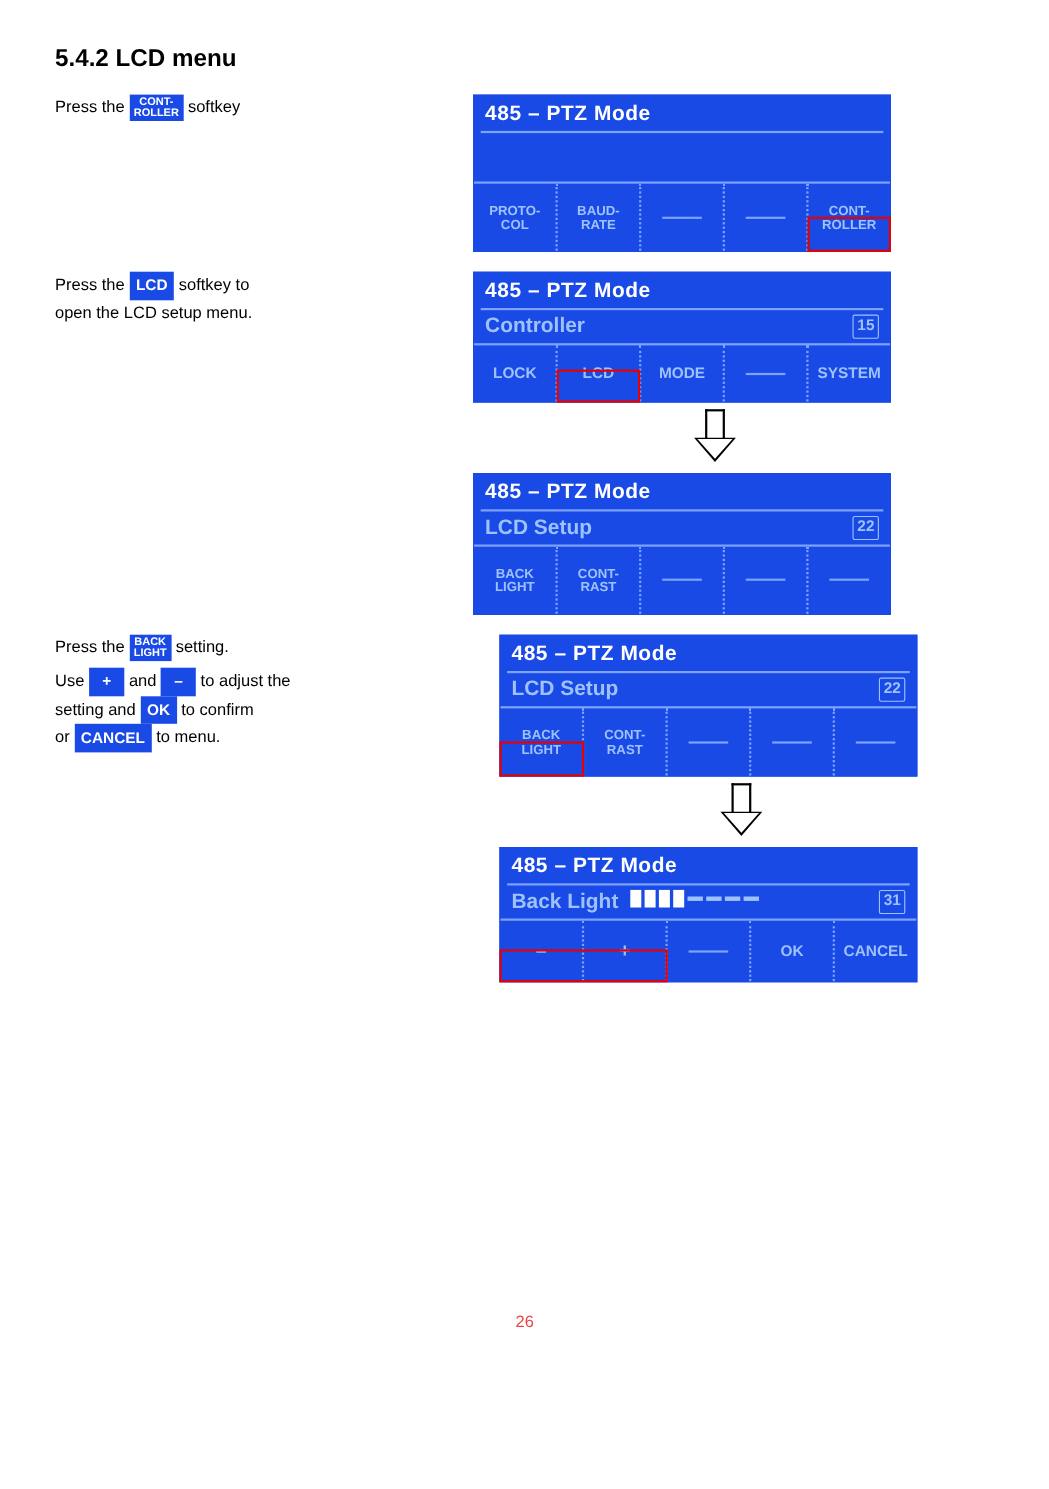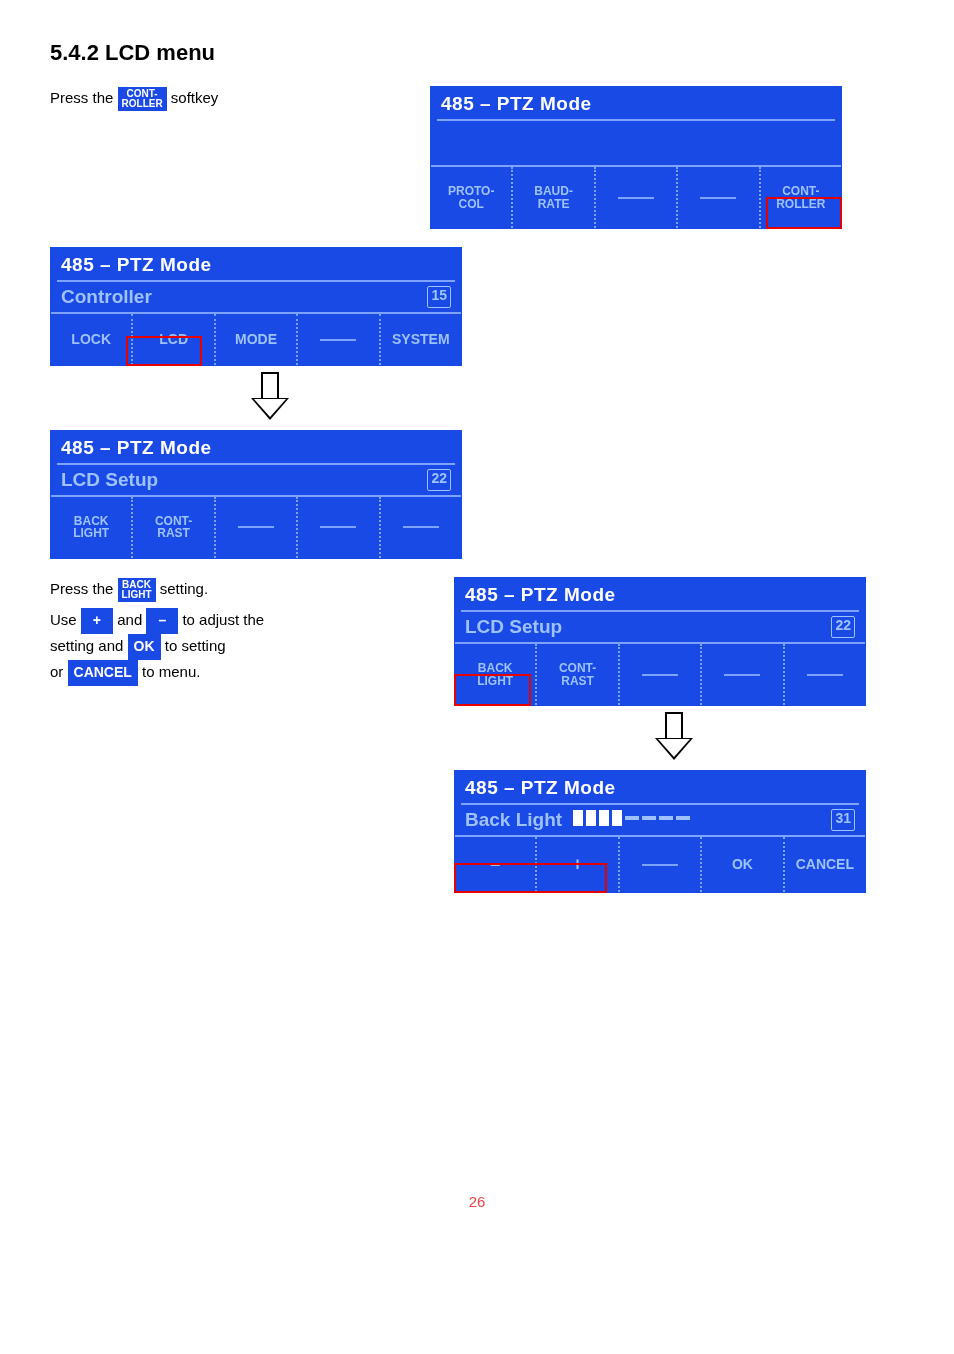--- a/index.html
+++ b/index.html
@@ -41,21 +41,21 @@
     text-align: center;
   }
   .blue-label.small2 {
     font-size: 10px;
     line-height: 10px;
     padding: 2px 4px;
   }
   .lcd-panel {
     background: #1a4ae6;
     color: #fff;
-    width: 412px;
+    width: 380px;
     border: 1px solid #1a4ae6;
     font-family: Arial, sans-serif;
   }
   .lcd-title {
     padding: 6px 10px 4px 10px;
     font-size: 19px;
     font-weight: bold;
     letter-spacing: 0.5px;
   }
   .lcd-sep {
@@ -192,20 +192,28 @@
         <div class="lcd-tab dash"></div>
         <div class="lcd-tab dash"></div>
         <div class="lcd-tab">CONT-<br>ROLLER</div>
       </div>
       <div class="redbox" style="right:-1px;bottom:-1px;width:76px;height:32px;"></div>
     </div>
   </div>
 </div>
 
 <div class="row" style="margin-top:18px;">
+  <div class="left-col">
+    <div>
+      <span class="txt">Press the </span>
+      <span class="blue-label">LCD</span>
+      <span class="txt"> softkey to</span>
+    </div>
+    <div>open the LCD setup menu.</div>
+  </div>
   <div class="right-col">
     <div class="lcd-panel" style="position:relative;">
       <div class="lcd-title">485 – PTZ Mode</div>
       <div class="lcd-sep"></div>
       <div class="lcd-sub">
         <span>Controller</span>
         <span class="num">15</span>
       </div>
       <div class="lcd-tabs">
         <div class="lcd-tab single">LOCK</div>
@@ -253,21 +261,21 @@
     <div style="margin-top:6px;">
       <span class="txt">Use </span>
       <span class="blue-label" style="padding:2px 12px;">+</span>
       <span class="txt"> and </span>
       <span class="blue-label" style="padding:2px 12px;">–</span>
       <span class="txt"> to adjust the</span>
     </div>
     <div>
       <span class="txt">setting and </span>
       <span class="blue-label">OK</span>
-      <span class="txt"> to setting</span>
+      <span class="txt"> to confirm</span>
     </div>
     <div>
       <span class="txt">or </span>
       <span class="blue-label">CANCEL</span>
       <span class="txt"> to menu.</span>
     </div>
   </div>
   <div class="right-col">
     <div class="lcd-panel" style="position:relative;">
       <div class="lcd-title">485 – PTZ Mode</div>

